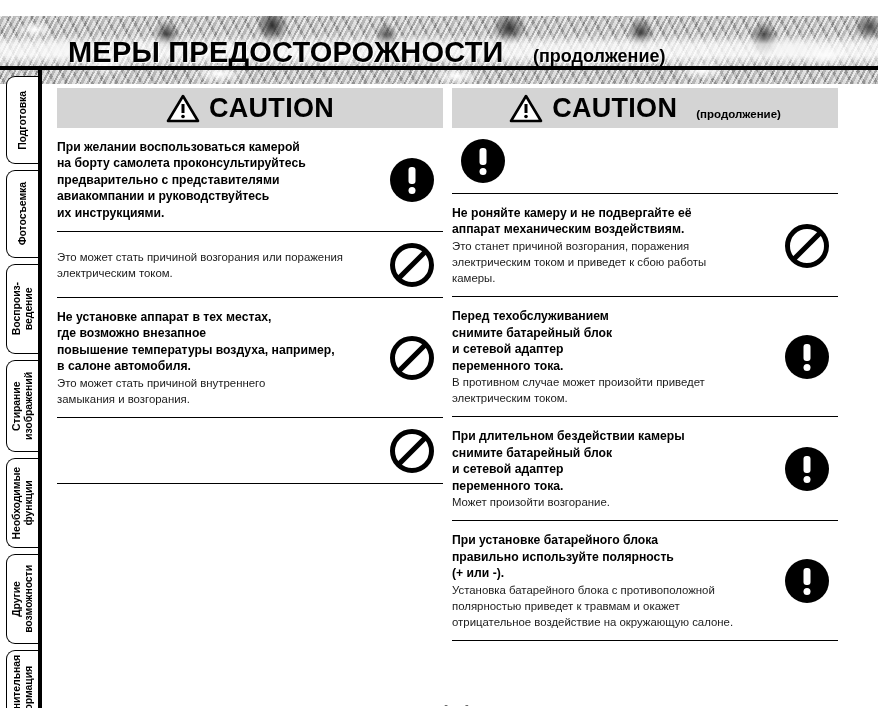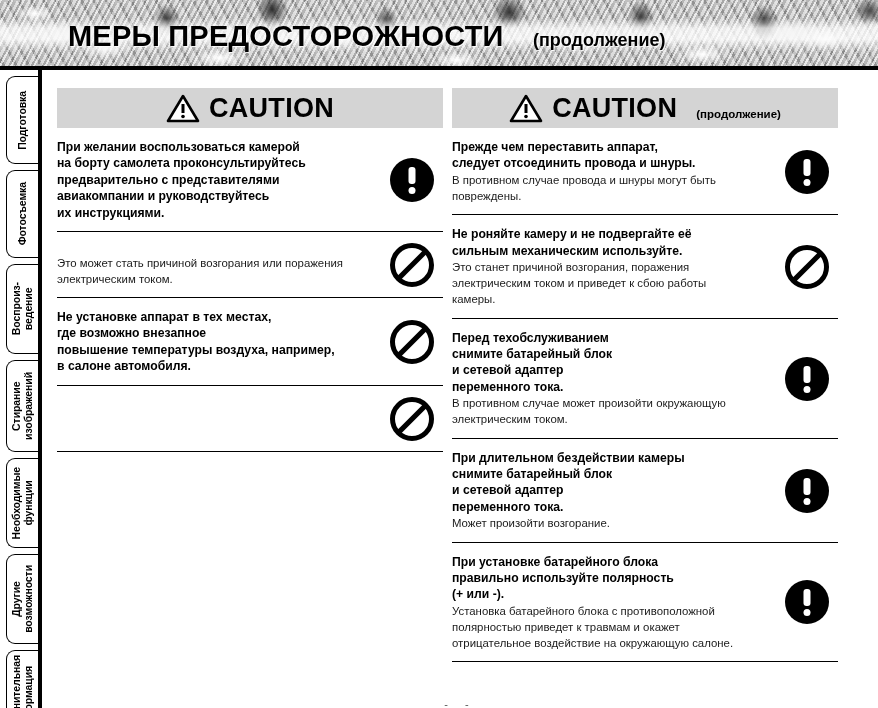--- a/index.html
+++ b/index.html
@@ -12,21 +12,21 @@
     height: 708px;
     overflow: hidden;
     font-family: "Liberation Sans", sans-serif;
     color: #000000;
     position: relative;
   }
 
   
   #header-band {
     position: absolute;
-    left: 0; top: 0;
+    left: 0; top: 16px;
     width: 878px;
     height: 68px;
     overflow: hidden;
     background: #cfcfcf;
   }
   #header-texture {
     position: absolute;
     inset: 0;
     background-color: #b9b9b9;
     background-image:
@@ -168,21 +168,21 @@
     align-self: flex-end;
     padding-bottom: 3px;
     color: #000000;
   }
 
   .items { margin-top: 0; }
 
   .item {
     position: relative;
     display: flex;
-    align-items: flex-end;
+    align-items: center;
     border-bottom: 1.4px solid #000000;
     padding: 11px 0 10px 0;
     min-height: 62px;
     box-sizing: border-box;
   }
   .item-text {
     flex: 1 1 auto;
     padding-right: 6px;
   }
   .item-icon {
@@ -345,20 +345,22 @@
           <div class="item-icon">
             <div class="icon-prohibit"></div>
           </div>
         </div>
         <div class="item">
           <div class="item-text">
             <div class="it-title">Не установке аппарат в тех местах,
 где возможно внезапное
 повышение температуры воздуха, например,
 в салоне автомобиля.</div>
+            <div class="it-body">Это может стать причиной внутреннего
+замыкания и возгорания.</div>
           </div>
           <div class="item-icon">
             <div class="icon-prohibit"></div>
           </div>
         </div>
         <div class="item">
           <div class="item-text">
           </div>
           <div class="item-icon">
             <div class="icon-prohibit"></div>
@@ -376,49 +378,43 @@
             <rect x="15.5" y="10" width="3" height="9" fill="#000000"></rect>
             <circle cx="17" cy="22.5" r="1.8" fill="#000000"></circle>
           </svg>
         </span>
         <span class="caution-word">CAUTION</span>
         <span class="caution-cont">(продолжение)</span>
       </div>
     </div>
     <div class="items" id="right-items">
         <div class="item">
-          <div class="item-text">
-            <div class="it-title">Прежде чем переставить аппарат,
-следует отсоединить провода и шнуры.</div>
-            <div class="it-body">В противном случае провода и шнуры могут быть
-повреждены.</div>
-          </div>
           <div class="item-icon">
             <div class="icon-mandatory"></div>
           </div>
         </div>
         <div class="item">
           <div class="item-text">
             <div class="it-title">Не роняйте камеру и не подвергайте её
-сильным механическим используйте.</div>
+аппарат механическим воздействиям.</div>
             <div class="it-body">Это станет причиной возгорания, поражения
 электрическим током и приведет к сбою работы
 камеры.</div>
           </div>
           <div class="item-icon">
             <div class="icon-prohibit"></div>
           </div>
         </div>
         <div class="item">
           <div class="item-text">
             <div class="it-title">Перед техобслуживанием
 снимите батарейный блок
 и сетевой адаптер
 переменного тока.</div>
-            <div class="it-body">В противном случае может произойти окружающую
+            <div class="it-body">В противном случае может произойти приведет
 электрическим током.</div>
           </div>
           <div class="item-icon">
             <div class="icon-mandatory"></div>
           </div>
         </div>
         <div class="item">
           <div class="item-text">
             <div class="it-title">При длительном бездействии камеры
 снимите батарейный блок

